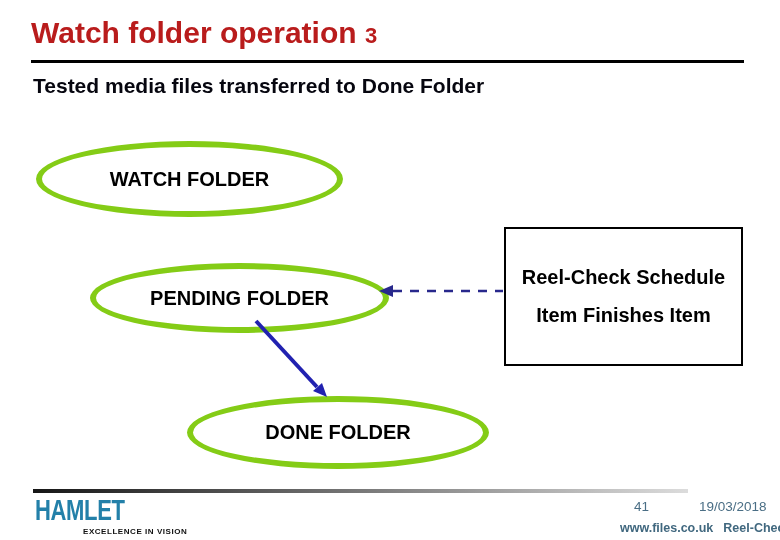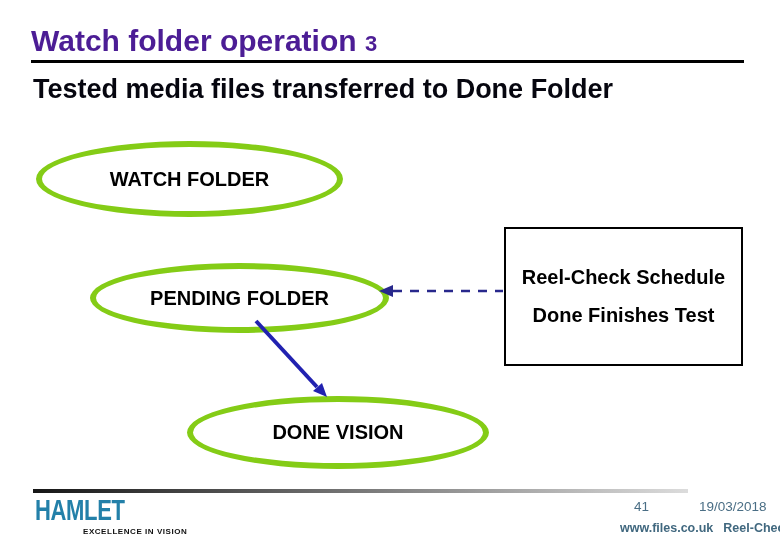--- a/index.html
+++ b/index.html
@@ -2,30 +2,30 @@
 <html><head>
 <meta charset="utf-8">
 <style>
   html,body{margin:0;padding:0;background:#ffffff;}
   #slide{
     position:relative;width:780px;height:540px;background:#ffffff;overflow:hidden;
     font-family:"Liberation Sans","DejaVu Sans",sans-serif;
   }
   
   .title{
-    position:absolute;left:31px;top:24px;width:720px;
-    font-size:30px;font-weight:bold;color:#4c1d95;letter-spacing:0px;white-space:nowrap;
+    position:absolute;left:31px;top:16px;width:720px;
+    font-size:30px;font-weight:bold;color:#b91c1c;letter-spacing:0px;white-space:nowrap;
   }
   .title .num{font-size:22px;font-weight:bold;}
   .title-rule{
     position:absolute;left:31px;top:60px;width:713px;height:3px;background:#000000;
   }
   .subtitle{
     position:absolute;left:33px;top:74px;width:720px;
-    font-size:27px;font-weight:bold;color:#06060f;white-space:nowrap;
+    font-size:21px;font-weight:bold;color:#06060f;white-space:nowrap;
   }
   
   .node{
     position:absolute;border:6px solid #84cc16;border-radius:50%;background:#ffffff;
     display:flex;align-items:center;justify-content:center;
     font-size:20px;font-weight:bold;color:#000000;white-space:nowrap;
   }
   .ellipse-watch  {left:36px; top:141px;width:295px;height:64px;}
   .ellipse-pending{left:90px; top:263px;width:287px;height:58px;}
   .ellipse-done   {left:187px;top:396px;width:290px;height:61px;}
@@ -79,26 +79,26 @@
 
   <div class="node ellipse-watch">
     <span>WATCH FOLDER</span>
   </div>
 
   <div class="node ellipse-pending">
     <span>PENDING FOLDER</span>
   </div>
 
   <div class="node ellipse-done">
-    <span>DONE VISION</span>
+    <span>DONE FOLDER</span>
   </div>
 
   <div class="schedule-box">
     <span>Reel-Check Schedule</span>
-    <span>Done Finishes Test</span>
+    <span>Item Finishes Item</span>
   </div>
 
   <svg class="arrow-layer" viewBox="0 0 780 540" xmlns="http://www.w3.org/2000/svg">
 
     <g>
       <line x1="393" y1="291" x2="503" y2="291" stroke="#28288C" stroke-width="2.5" stroke-dasharray="9 8"></line>
       <polygon points="379,291 393,285 393,297" fill="#28288C"></polygon>
     </g>
 
     <g>

